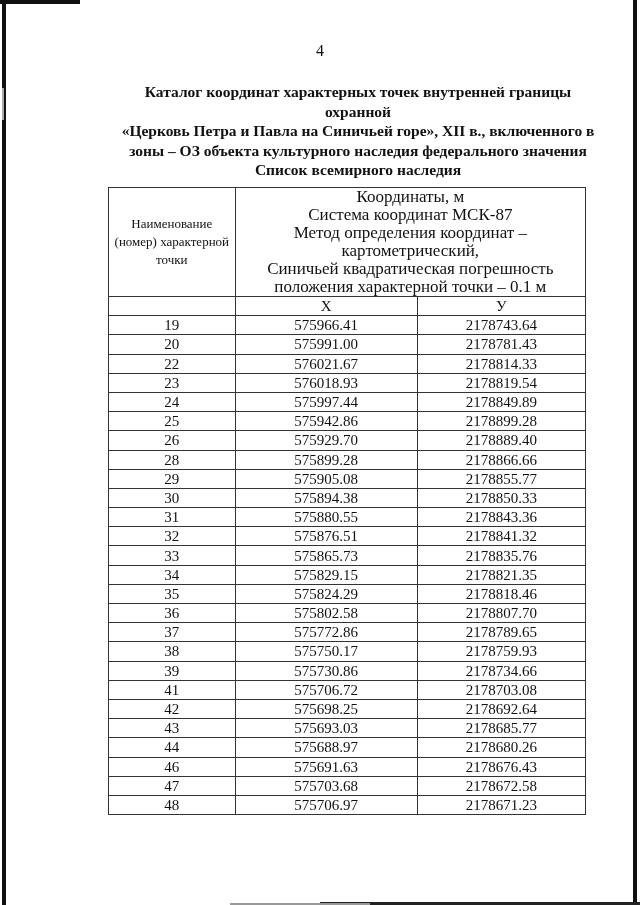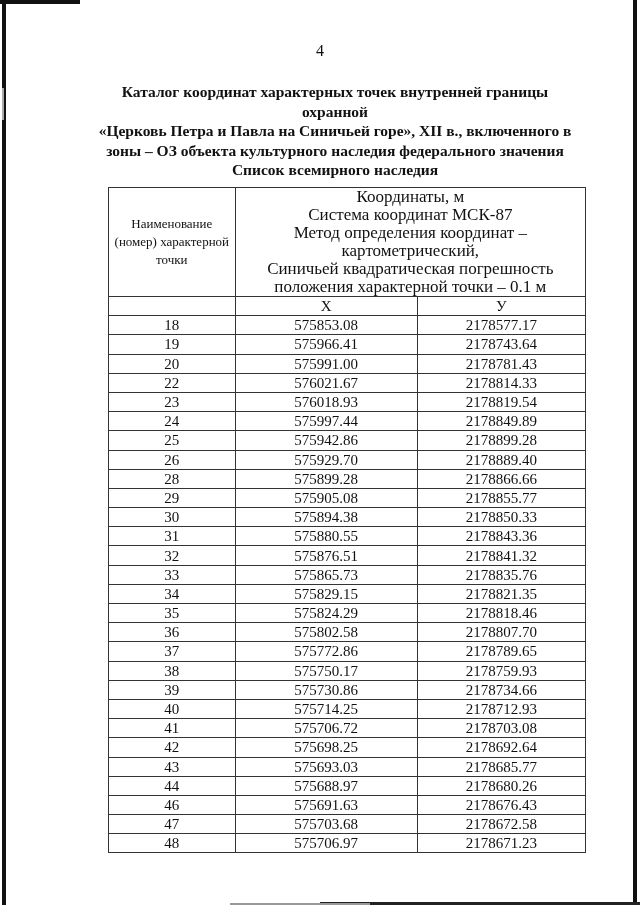--- a/index.html
+++ b/index.html
@@ -37,21 +37,21 @@
       position: absolute;
       top: 42px;
       left: 0;
       width: 640px;
       text-align: center;
       font-size: 16px;
     }
     .title {
       position: absolute;
       top: 82px;
-      left: 90px;
+      left: 113px;
       width: 490px;
       text-align: center;
       font-weight: bold;
       font-size: 15.5px;
       line-height: 19.5px;
     }
     table.catalog {
       position: absolute;
       top: 187px;
       left: 108px;
@@ -118,25 +118,20 @@
       </th>
     </tr>
     <tr>
       <th></th>
       <th class="col-x">X</th>
       <th class="col-y">У</th>
     </tr>
   </thead>
   <tbody id="rows">
       <tr>
-        <td>18</td>
-        <td>575853.08</td>
-        <td>2178577.17</td>
-      </tr>
-      <tr>
         <td>19</td>
         <td>575966.41</td>
         <td>2178743.64</td>
       </tr>
       <tr>
         <td>20</td>
         <td>575991.00</td>
         <td>2178781.43</td>
       </tr>
       <tr>
@@ -218,25 +213,20 @@
         <td>38</td>
         <td>575750.17</td>
         <td>2178759.93</td>
       </tr>
       <tr>
         <td>39</td>
         <td>575730.86</td>
         <td>2178734.66</td>
       </tr>
       <tr>
-        <td>40</td>
-        <td>575714.25</td>
-        <td>2178712.93</td>
-      </tr>
-      <tr>
         <td>41</td>
         <td>575706.72</td>
         <td>2178703.08</td>
       </tr>
       <tr>
         <td>42</td>
         <td>575698.25</td>
         <td>2178692.64</td>
       </tr>
       <tr>

